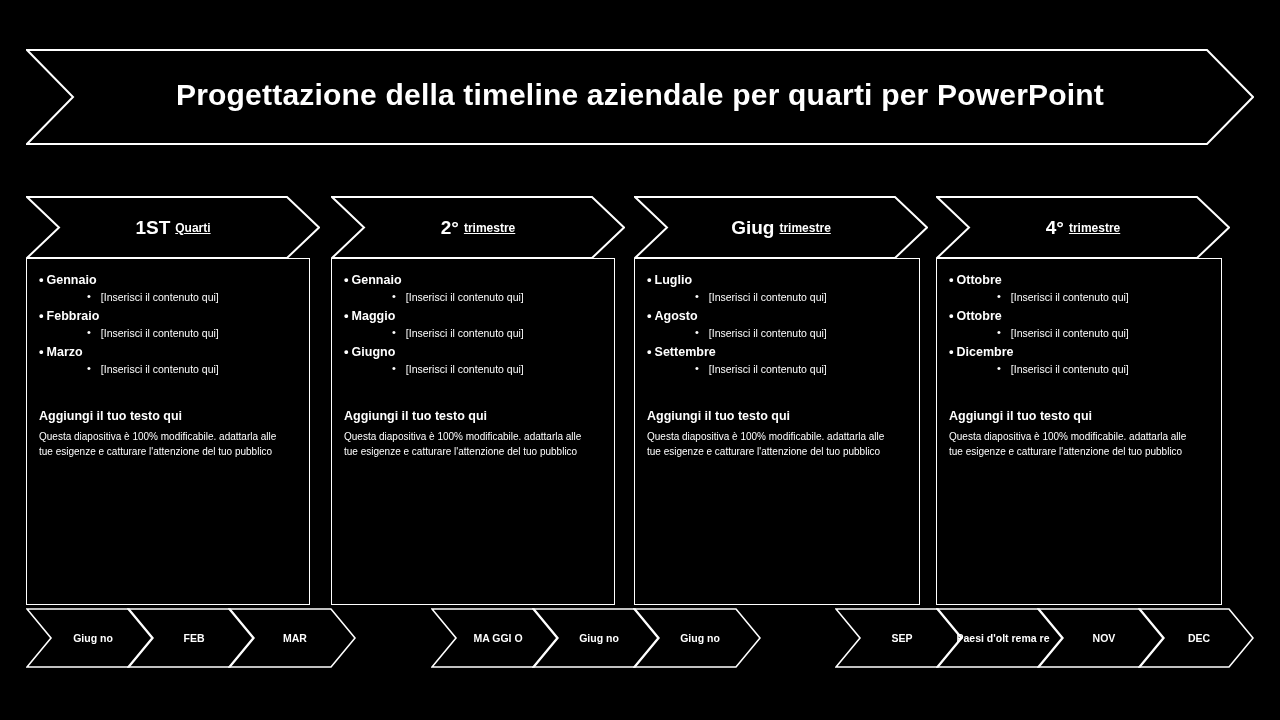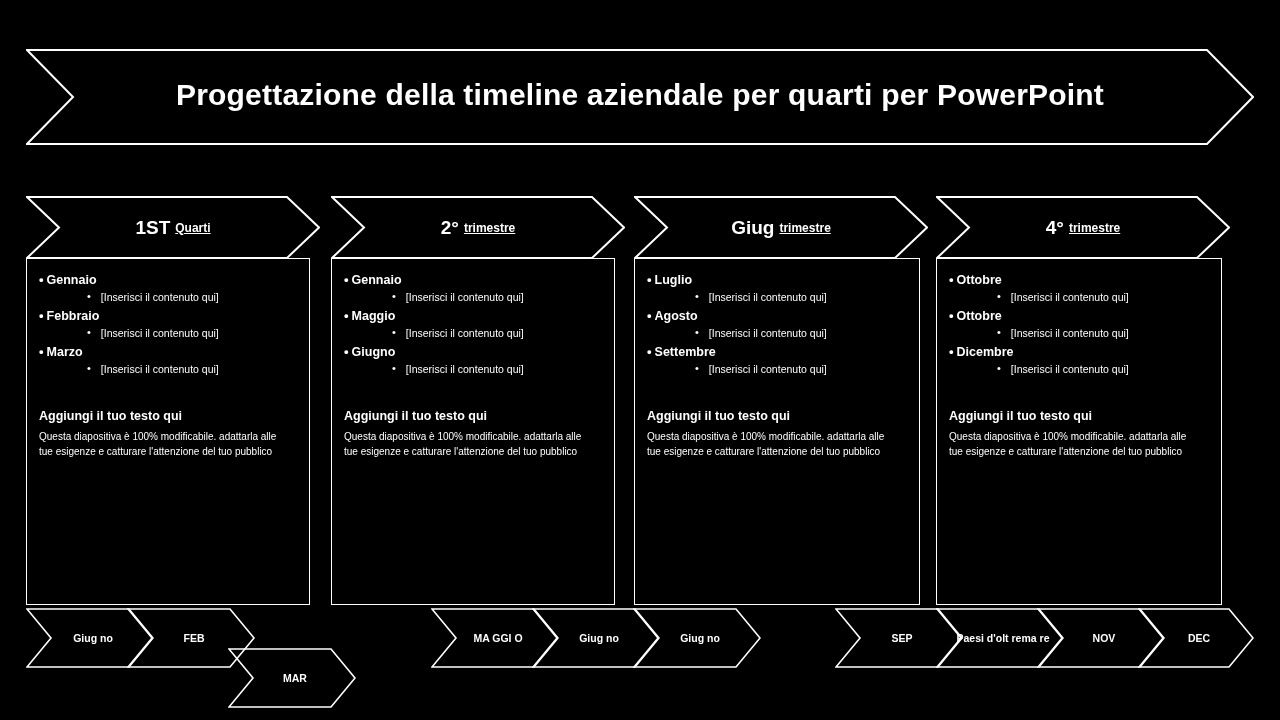--- a/index.html
+++ b/index.html
@@ -300,21 +300,21 @@
       <div class="t">Giug no</div>
     </div>
 
     <div class="chev" style="left:101px; width:128px;">
       <svg width="128" height="60" viewBox="0 0 128 60">
           <polygon points="1,1 103,1 127,30 103,59 1,59 25,30" fill="none" stroke="#ffffff" stroke-width="1.6"></polygon>
         </svg>
       <div class="t">FEB</div>
     </div>
 
-    <div class="chev" style="left:202px; width:128px;margin-top:40px;">
+    <div class="chev" style="left:202px; width:128px;">
       <svg width="128" height="60" viewBox="0 0 128 60">
           <polygon points="1,1 103,1 127,30 103,59 1,59 25,30" fill="none" stroke="#ffffff" stroke-width="1.6"></polygon>
         </svg>
       <div class="t">MAR</div>
     </div>
 
 
     <div class="chev" style="left:405px; width:128px;">
       <svg width="128" height="60" viewBox="0 0 128 60">
           <polygon points="1,1 103,1 127,30 103,59 1,59 25,30" fill="none" stroke="#ffffff" stroke-width="1.6"></polygon>

